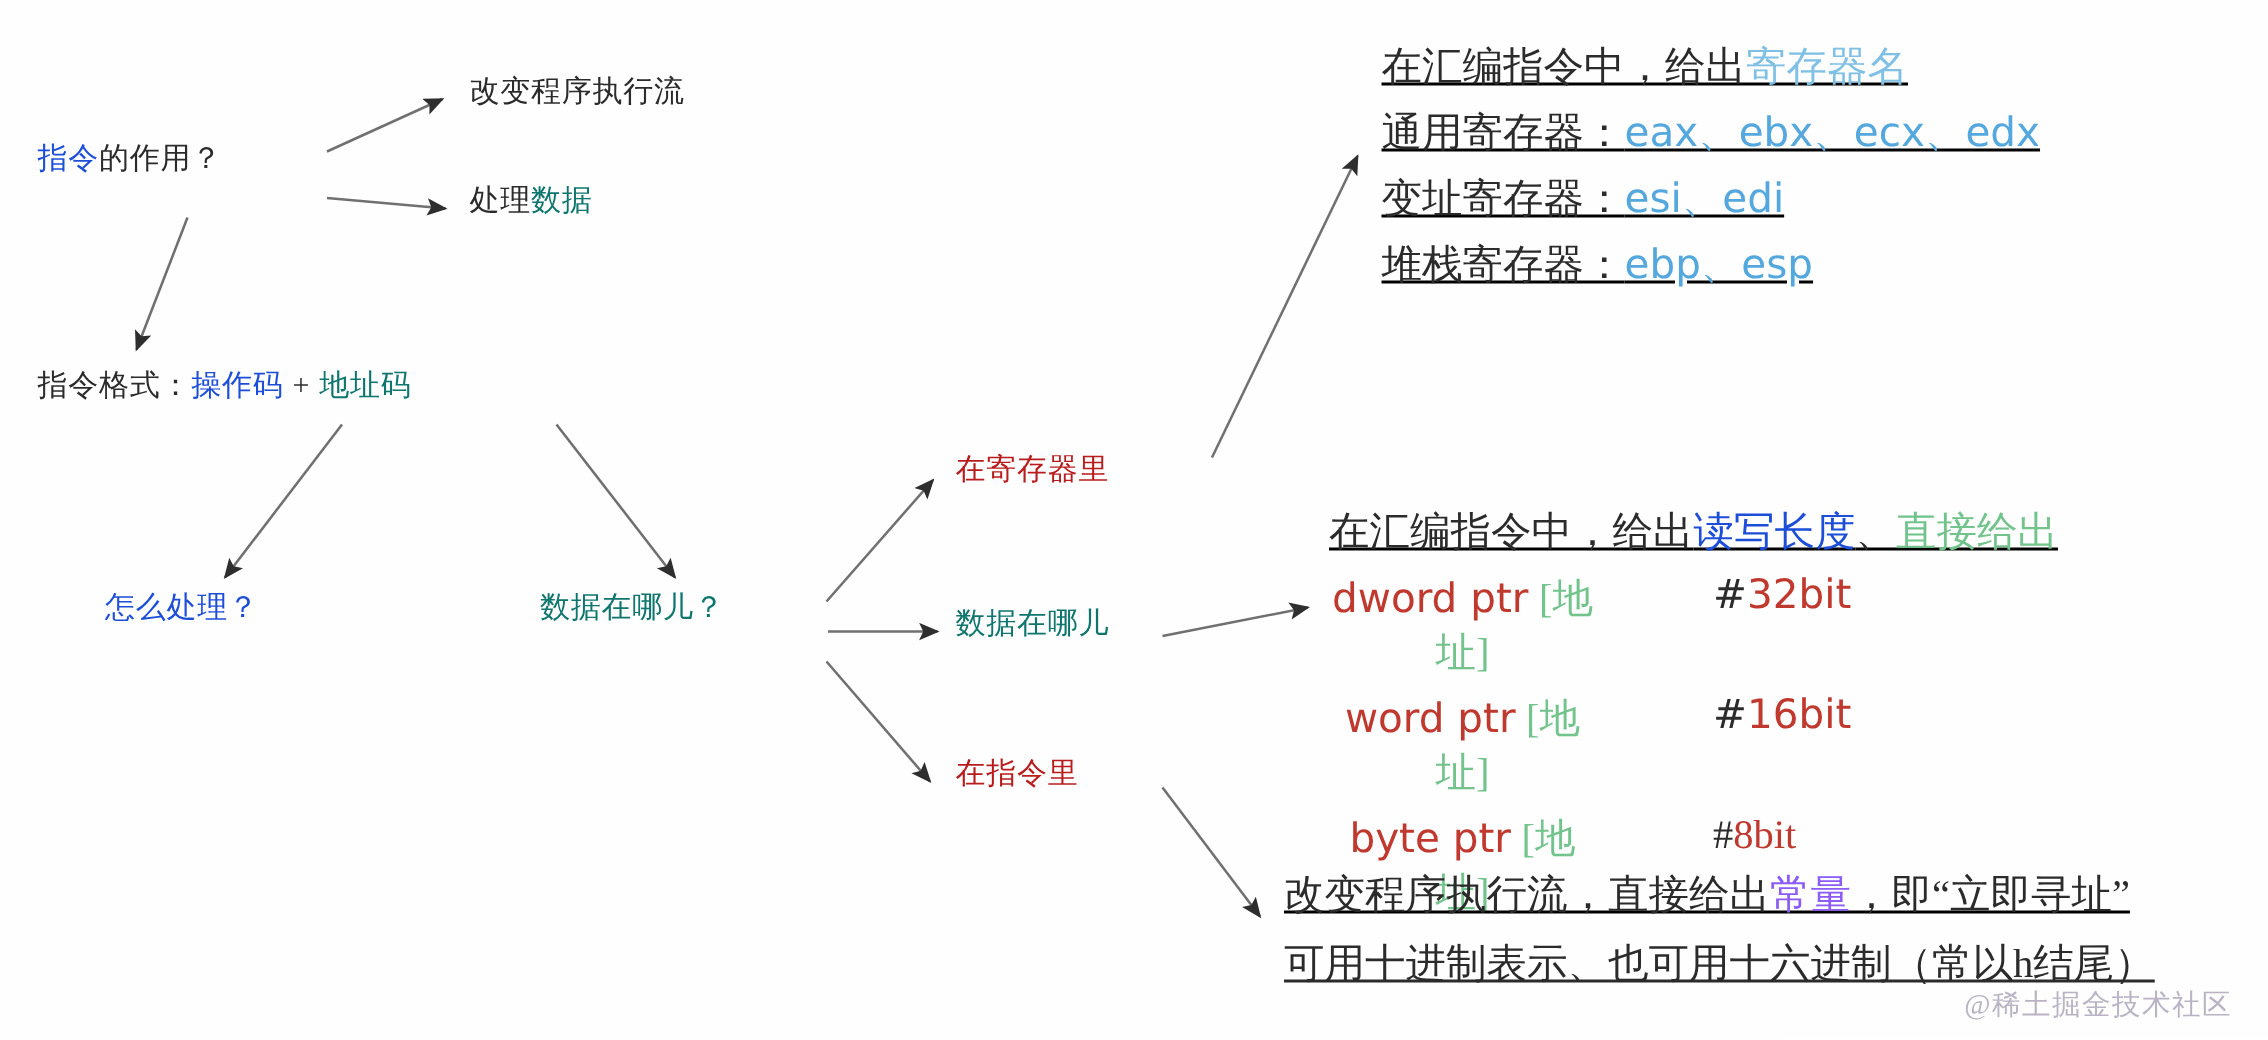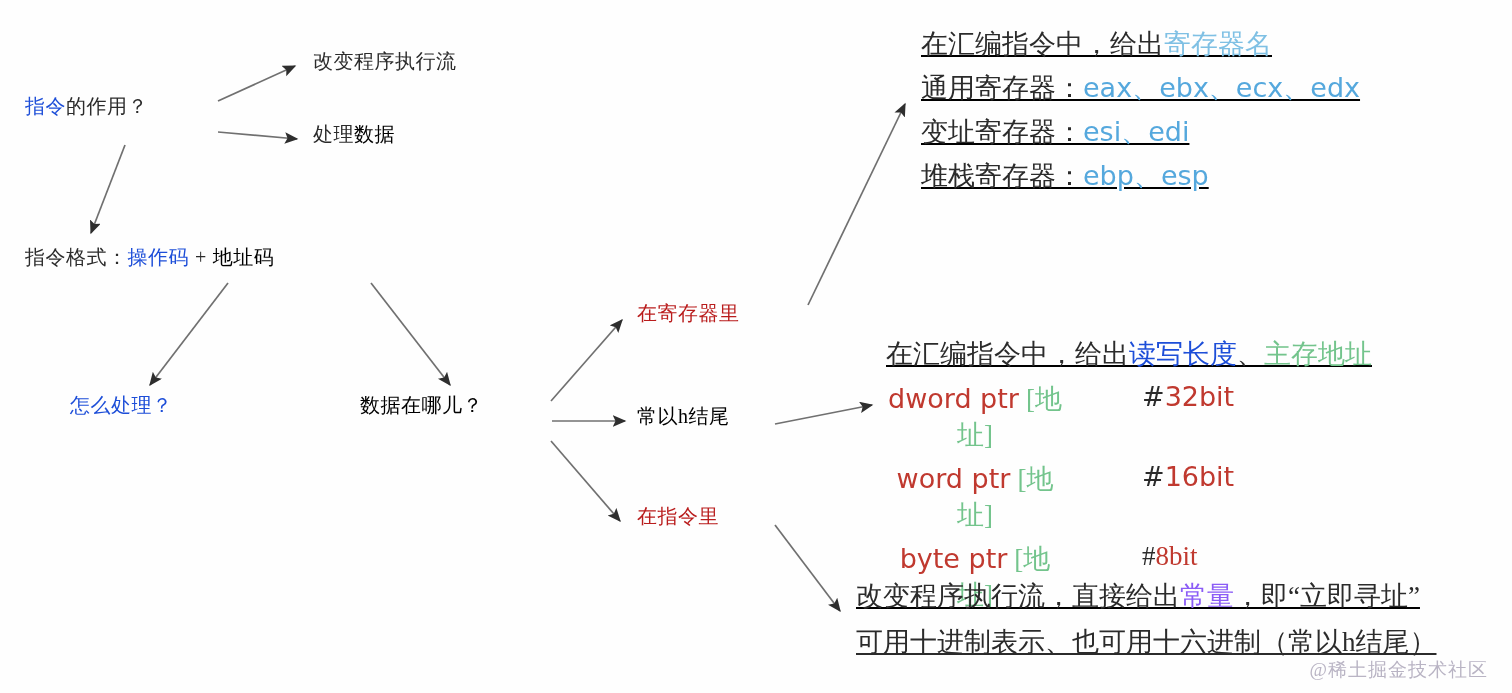--- a/index.html
+++ b/index.html
@@ -32,21 +32,21 @@
     font-family: "Liberation Serif", "DejaVu Serif", serif;
   }
   .mono-ish {
     font-family: "DejaVu Sans", "Liberation Sans", sans-serif;
     letter-spacing: 0px;
   }
   .dark   { color: #2b2b2b; }
   .red    { color: #1d4ed8; }
   .red2   { color: #c0392f; }
   .orange { color: #b91c1c; }
-  .orange2{ color: #000000; }
+  .orange2{ color: #0f766e; }
   .blue   { color: #55a8dd; }
   .blue2  { color: #7fc0e4; }
   .green  { color: #73c48c; }
   .purple { color: #8b5cf6; }
 
   .t28 { font-size: 20px; }
   .t27 { font-size: 27px; }
 
   .block { position: absolute; }
   .block .line { white-space: nowrap; text-decoration: underline; }
@@ -111,42 +111,42 @@
   <div class="node cn t28" style="left:25px; top:247px;">
     <span class="dark">指令格式：</span><span class="red">操作码</span><span class="dark" style="padding:0 6px;">+</span><span class="orange2">地址码</span>
   </div>
 
   <div class="node cn t28 red" style="left:70px; top:395px;">怎么处理？</div>
 
   <div class="node cn t28 orange2" style="left:360px; top:395px;">数据在哪儿？</div>
 
   <div class="node cn t28 orange" style="left:637px; top:303px;">在寄存器里</div>
 
-  <div class="node cn t28 orange2" style="left:637px; top:406px;">常以h结尾</div>
+  <div class="node cn t28 orange2" style="left:637px; top:406px;">数据在哪儿</div>
 
   <div class="node cn t28 orange" style="left:637px; top:506px;">在指令里</div>
 
   <div class="block" style="left:921px; top:26px;">
     <div class="line cn t27" style="margin-bottom:8px;">
       <span class="dark">在汇编指令中，给出</span><span class="blue2">寄存器名</span>
     </div>
     <div class="line t27" style="margin-bottom:8px;">
       <span class="cn dark">通用寄存器：</span><span class="mono-ish blue">eax、ebx、ecx、edx</span>
     </div>
     <div class="line t27" style="margin-bottom:8px;">
       <span class="cn dark">变址寄存器：</span><span class="mono-ish blue">esi、edi</span>
     </div>
     <div class="line t27">
       <span class="cn dark">堆栈寄存器：</span><span class="mono-ish blue">ebp、esp</span>
     </div>
   </div>
 
   <div class="block" style="left:886px; top:336px;">
     <div class="line cn t27" style="margin-bottom:9px;">
-      <span class="dark">在汇编指令中，给出</span><span class="red">读写长度</span><span class="dark">、</span><span class="green">主存地址</span>
+      <span class="dark">在汇编指令中，给出</span><span class="red">读写长度</span><span class="dark">、</span><span class="green">直接给出</span>
     </div>
 
     <div class="ptr-row t27" style="margin-bottom:8px;">
       <span class="ptr-label">
         <span class="mono-ish red2">dword ptr</span><span class="cn green" style="margin-left:7px;">[地址]</span>
       </span>
       <span class="mono-ish" style="margin-left:78px;">
         <span class="dark">#</span><span class="red2">32bit</span>
       </span>
     </div>

